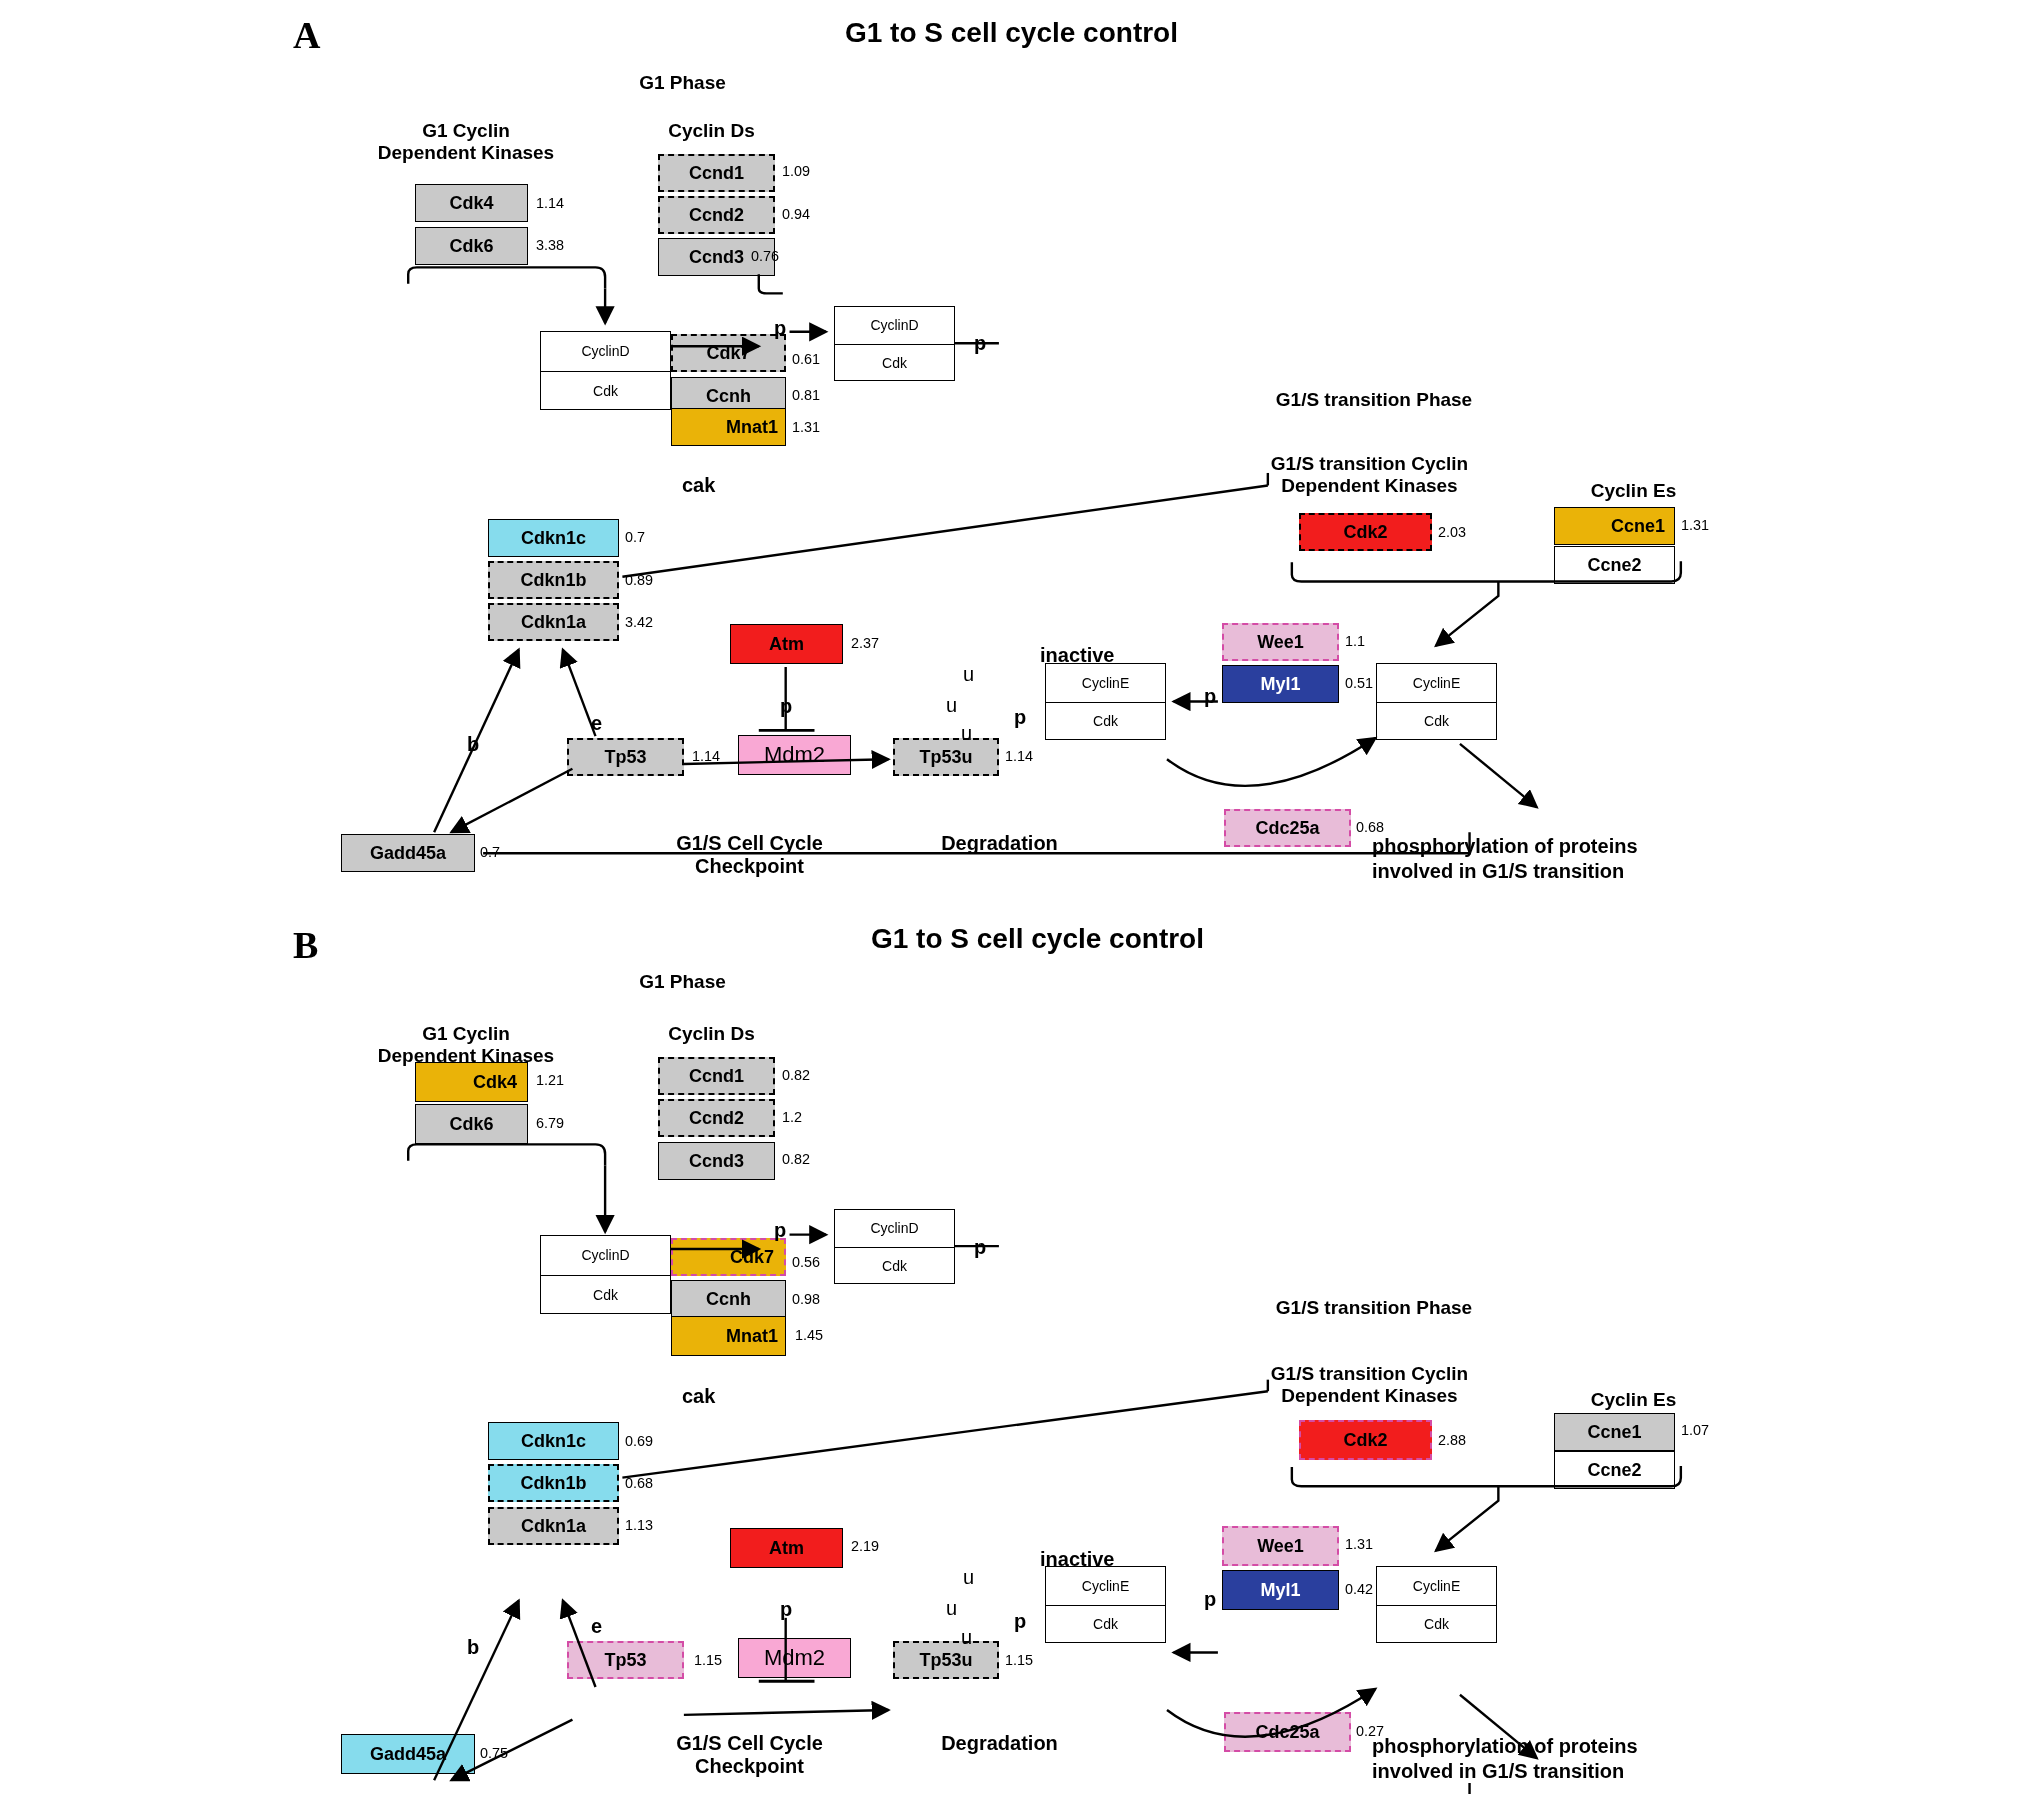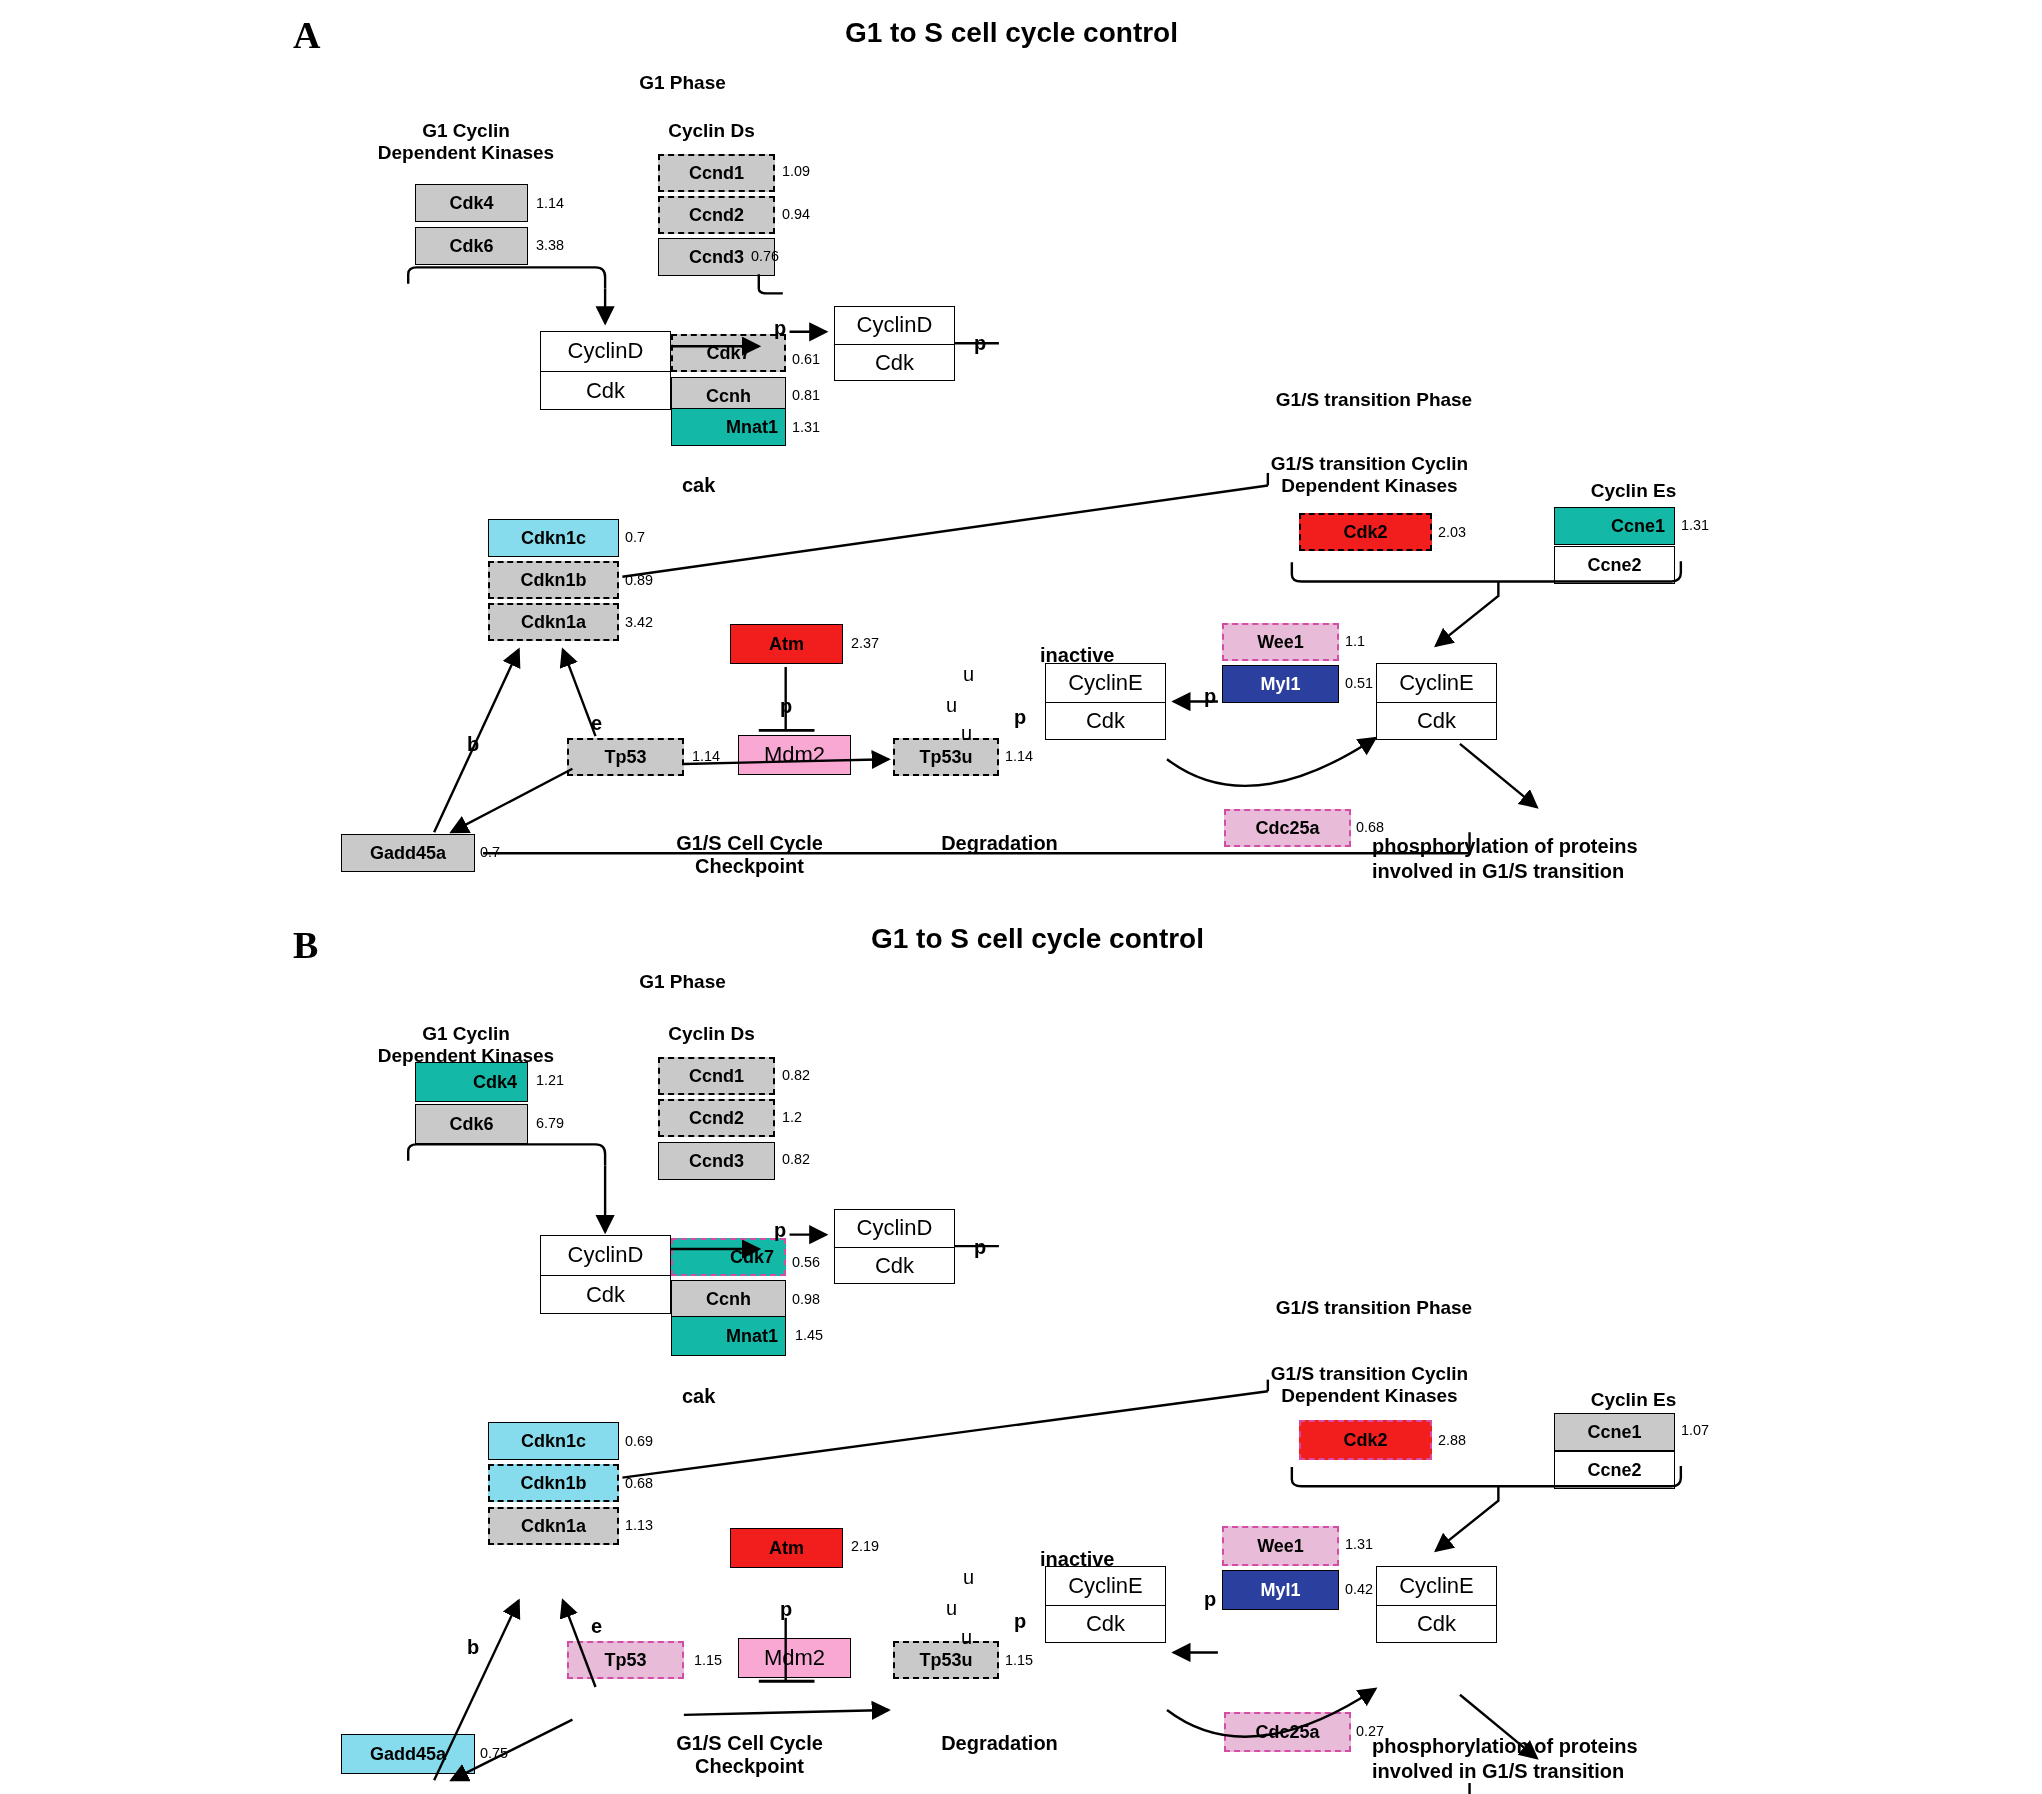--- a/index.html
+++ b/index.html
@@ -20,34 +20,34 @@
   .hdr{position:absolute;font-weight:bold;font-size:19px;text-align:center;line-height:1.15;}
   .lbl-b{position:absolute;font-size:20px;font-weight:bold;margin-top:20px;}
   .val{position:absolute;font-size:14.4px;}
   .gene{
     position:absolute;box-sizing:border-box;
     display:flex;align-items:center;justify-content:center;
     font-size:18px;font-weight:bold;text-align:center;
     border:1.4px solid #000;background:#ffffff;
   }
   .gene.grey{background:#c9c9c9;}
-  .gene.pink{background:#14b8a6;padding-left:47px;}
+  .gene.pink{background:#eab308;padding-left:47px;}
   .gene.lightpink{background:#e8bcd8;}
   .gene.red{background:#f21d1d;}
   .gene.blue{background:#2a3f9e;color:#ffffff;}
   .gene.cyan{background:#86dced;}
   .gene.dashed{border:2.4px dashed #000;}
   .gene.dashedpink{border:2.4px dashed #d44ca6;}
   .plain{
     position:absolute;box-sizing:border-box;border:1.4px solid #000;background:#f9a8d4;
     display:flex;align-items:center;justify-content:center;font-size:22px;
   }
   .stack{position:absolute;box-sizing:border-box;border:1.4px solid #000;background:#fff;}
   .stack div{
-    height:50%;display:flex;align-items:center;justify-content:center;font-size:22px;
+    height:50%;display:flex;align-items:center;justify-content:center;font-size:14px;
   }
   .stack div:first-child{border-bottom:1.4px solid #000;}
   svg.ov{position:absolute;left:0;top:0;width:2042px;height:1795px;pointer-events:none;}
   .smalltxt{position:absolute;font-size:20px;}
   .note{position:absolute;font-size:20px;font-weight:bold;line-height:1.25;}
 </style>
 </head>
 <body>
 
 <div class="panel" id="panelA">

